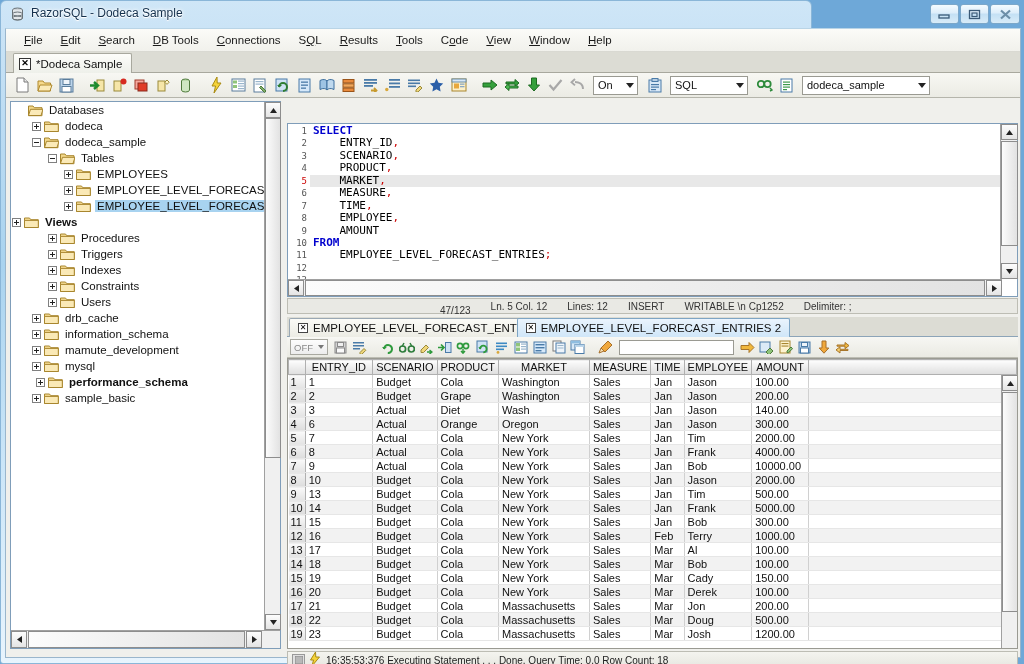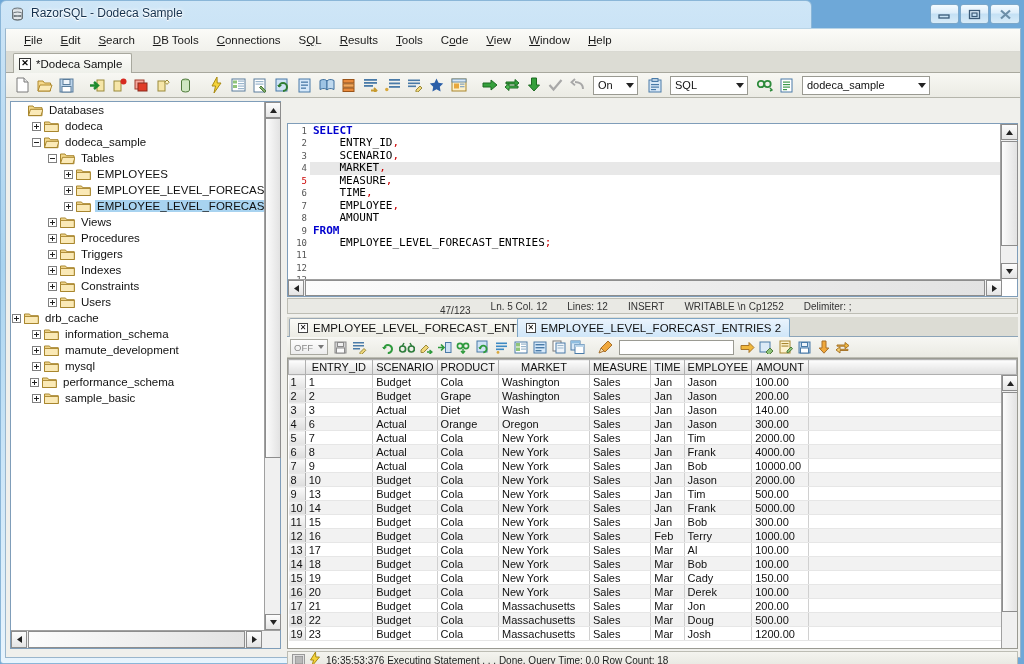--- a/index.html
+++ b/index.html
@@ -608,81 +608,81 @@
           <div class="tnode" style="padding-left: 52px;">
             <span class="tw">
               <span class="tw-box plus"></span>
             </span>
             <span class="ficon"><svg width="15" height="13" viewBox="0 0 15 13">
                 <path d="M0.5 2h5l1.3 1.7H14.3v7.8H0.5z" fill="#f6dd94" stroke="#a8862e"></path>
                 <path d="M0.5 4.4h13.8v7.1H0.5z" fill="#fae9b6" stroke="#a8862e"></path>
               </svg></span>
             <span class="tlabel sel">EMPLOYEE_LEVEL_FORECAST_ENTRIES</span>
           </div>
+          <div class="tnode" style=" font-weight: bold;">
+            <span class="tw">
+              <span class="tw-box plus"></span>
+            </span>
+            <span class="ficon"><svg width="15" height="13" viewBox="0 0 15 13">
+                <path d="M0.5 2h5l1.3 1.7H14.3v7.8H0.5z" fill="#f6dd94" stroke="#a8862e"></path>
+                <path d="M0.5 4.4h13.8v7.1H0.5z" fill="#fae9b6" stroke="#a8862e"></path>
+              </svg></span>
+            <span class="tlabel">Views</span>
+          </div>
           <div class="tnode" style="padding-left: 36px;">
             <span class="tw">
               <span class="tw-box plus"></span>
             </span>
             <span class="ficon"><svg width="15" height="13" viewBox="0 0 15 13">
                 <path d="M0.5 2h5l1.3 1.7H14.3v7.8H0.5z" fill="#f6dd94" stroke="#a8862e"></path>
                 <path d="M0.5 4.4h13.8v7.1H0.5z" fill="#fae9b6" stroke="#a8862e"></path>
               </svg></span>
-            <span class="tlabel">Views</span>
+            <span class="tlabel">Procedures</span>
           </div>
           <div class="tnode" style="padding-left: 36px;">
             <span class="tw">
               <span class="tw-box plus"></span>
             </span>
             <span class="ficon"><svg width="15" height="13" viewBox="0 0 15 13">
                 <path d="M0.5 2h5l1.3 1.7H14.3v7.8H0.5z" fill="#f6dd94" stroke="#a8862e"></path>
                 <path d="M0.5 4.4h13.8v7.1H0.5z" fill="#fae9b6" stroke="#a8862e"></path>
               </svg></span>
-            <span class="tlabel">Procedures</span>
+            <span class="tlabel">Triggers</span>
           </div>
           <div class="tnode" style="padding-left: 36px;">
             <span class="tw">
               <span class="tw-box plus"></span>
             </span>
             <span class="ficon"><svg width="15" height="13" viewBox="0 0 15 13">
                 <path d="M0.5 2h5l1.3 1.7H14.3v7.8H0.5z" fill="#f6dd94" stroke="#a8862e"></path>
                 <path d="M0.5 4.4h13.8v7.1H0.5z" fill="#fae9b6" stroke="#a8862e"></path>
               </svg></span>
-            <span class="tlabel">Triggers</span>
+            <span class="tlabel">Indexes</span>
           </div>
           <div class="tnode" style="padding-left: 36px;">
             <span class="tw">
               <span class="tw-box plus"></span>
             </span>
             <span class="ficon"><svg width="15" height="13" viewBox="0 0 15 13">
                 <path d="M0.5 2h5l1.3 1.7H14.3v7.8H0.5z" fill="#f6dd94" stroke="#a8862e"></path>
                 <path d="M0.5 4.4h13.8v7.1H0.5z" fill="#fae9b6" stroke="#a8862e"></path>
               </svg></span>
-            <span class="tlabel">Indexes</span>
+            <span class="tlabel">Constraints</span>
           </div>
           <div class="tnode" style="padding-left: 36px;">
             <span class="tw">
               <span class="tw-box plus"></span>
             </span>
             <span class="ficon"><svg width="15" height="13" viewBox="0 0 15 13">
                 <path d="M0.5 2h5l1.3 1.7H14.3v7.8H0.5z" fill="#f6dd94" stroke="#a8862e"></path>
                 <path d="M0.5 4.4h13.8v7.1H0.5z" fill="#fae9b6" stroke="#a8862e"></path>
               </svg></span>
-            <span class="tlabel">Constraints</span>
-          </div>
-          <div class="tnode" style="padding-left: 36px;">
-            <span class="tw">
-              <span class="tw-box plus"></span>
-            </span>
-            <span class="ficon"><svg width="15" height="13" viewBox="0 0 15 13">
-                <path d="M0.5 2h5l1.3 1.7H14.3v7.8H0.5z" fill="#f6dd94" stroke="#a8862e"></path>
-                <path d="M0.5 4.4h13.8v7.1H0.5z" fill="#fae9b6" stroke="#a8862e"></path>
-              </svg></span>
             <span class="tlabel">Users</span>
           </div>
-          <div class="tnode" style="">
+          <div class="tnode" style="padding-left: 20px;">
             <span class="tw">
               <span class="tw-box plus"></span>
             </span>
             <span class="ficon"><svg width="15" height="13" viewBox="0 0 15 13">
                 <path d="M0.5 2h5l1.3 1.7H14.3v7.8H0.5z" fill="#f6dd94" stroke="#a8862e"></path>
                 <path d="M0.5 4.4h13.8v7.1H0.5z" fill="#fae9b6" stroke="#a8862e"></path>
               </svg></span>
             <span class="tlabel">drb_cache</span>
           </div>
           <div class="tnode" style="padding-left: 20px;">
@@ -708,21 +708,21 @@
           <div class="tnode" style="padding-left: 20px;">
             <span class="tw">
               <span class="tw-box plus"></span>
             </span>
             <span class="ficon"><svg width="15" height="13" viewBox="0 0 15 13">
                 <path d="M0.5 2h5l1.3 1.7H14.3v7.8H0.5z" fill="#f6dd94" stroke="#a8862e"></path>
                 <path d="M0.5 4.4h13.8v7.1H0.5z" fill="#fae9b6" stroke="#a8862e"></path>
               </svg></span>
             <span class="tlabel">mysql</span>
           </div>
-          <div class="tnode" style="padding-left: 18px;">
+          <div class="tnode" style="padding-left: 24px; font-weight: bold;">
             <span class="tw">
               <span class="tw-box plus"></span>
             </span>
             <span class="ficon"><svg width="15" height="13" viewBox="0 0 15 13">
                 <path d="M0.5 2h5l1.3 1.7H14.3v7.8H0.5z" fill="#f6dd94" stroke="#a8862e"></path>
                 <path d="M0.5 4.4h13.8v7.1H0.5z" fill="#fae9b6" stroke="#a8862e"></path>
               </svg></span>
             <span class="tlabel">performance_schema</span>
           </div>
           <div class="tnode" style="padding-left: 20px;">
@@ -781,20 +781,21 @@
             <div class="gline">9</div>
             <div class="gline">10</div>
             <div class="gline">11</div>
             <div class="gline">12</div>
             <div class="gline">13</div>
           </div>
         <div id="code">
             <div class="cline"><span class="kw">SELECT</span></div>
             <div class="cline"><span>    ENTRY_ID</span><span class="pn">,</span></div>
             <div class="cline"><span>    SCENARIO</span><span class="pn">,</span></div>
+            <div class="cline"><span>    PRODUCT</span><span class="pn">,</span></div>
             <div class="cline hl"><span>    MARKET</span><span class="pn">,</span></div>
             <div class="cline"><span>    MEASURE</span><span class="pn">,</span></div>
             <div class="cline"><span>    TIME</span><span class="pn">,</span></div>
             <div class="cline"><span>    EMPLOYEE</span><span class="pn">,</span></div>
             <div class="cline"><span>    AMOUNT</span></div>
             <div class="cline"><span class="kw">FROM</span></div>
             <div class="cline"><span>    EMPLOYEE_LEVEL_FORECAST_ENTRIES</span><span class="pn">;</span></div>
             <div class="cline">&nbsp;</div>
             <div class="cline">&nbsp;</div>
           </div>

